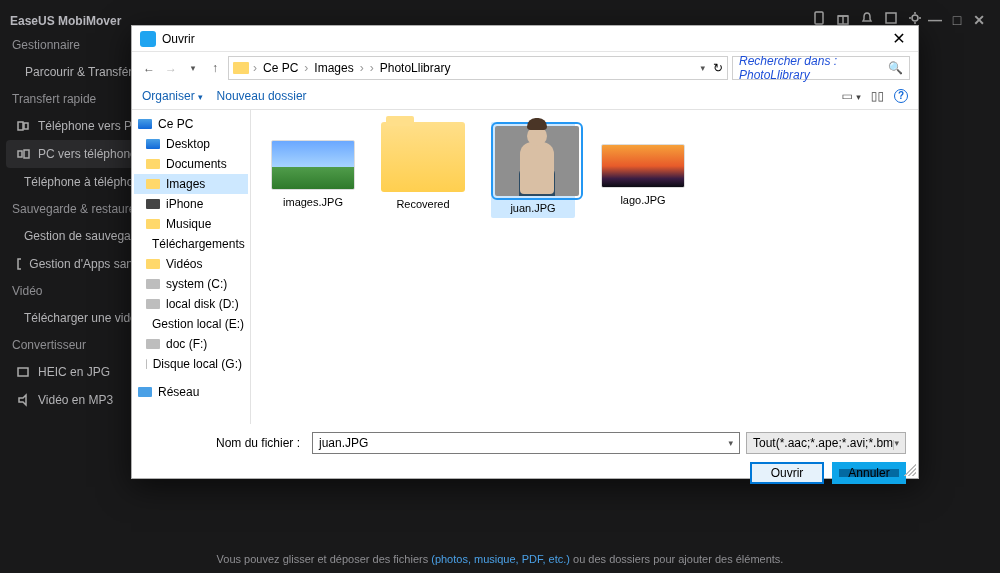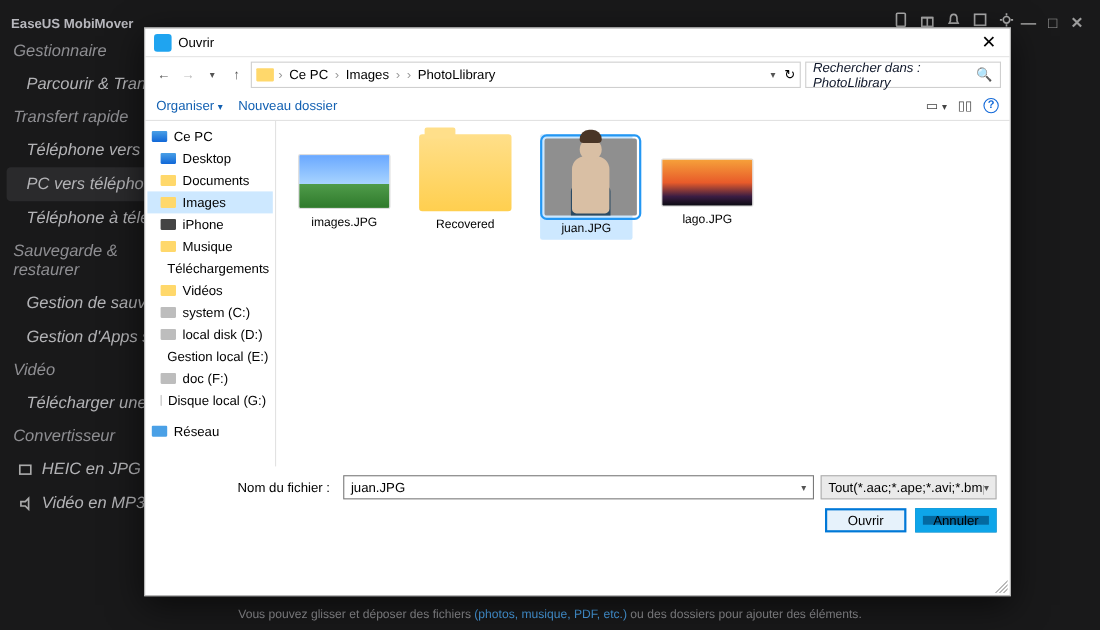--- a/index.html
+++ b/index.html
@@ -5,44 +5,44 @@
 * { margin: 0; padding: 0; box-sizing: border-box; font-family: "Segoe UI", Arial, sans-serif; }
 body { width: 1000px; height: 573px; background: #000; overflow: hidden; position: relative; }
 
 
 .app-bg { position: absolute; inset: 0; background: #19191a; }
 .app-titlebar { height: 28px; display: flex; align-items: flex-end; padding: 0 10px; color: #b7b7bd; font-size: 12px; font-weight: bold; }
 .app-titlebar .spacer { flex: 1; }
 .app-titlebar .win-btn { width: 22px; text-align: center; color: #9c9c9c; font-size: 14px; }
 .app-titlebar .fa { width: 18px; text-align: center; margin-left: 6px; }
 
-.sidebar { width: 155px; color: #8e8e92; font-size: 15px; padding: 4px 0; font-style: italic; }
+.sidebar { width: 155px; color: #8e8e92; font-size: 12px; padding: 4px 0; }
 .sidebar .section-title { padding: 6px 12px; font-weight: 500; }
 .sidebar .nav-item { display: flex; align-items: center; gap: 8px; padding: 7px 12px 7px 16px; color: #b3b3b6; white-space: nowrap; overflow: hidden; }
 .sidebar .nav-item.active { background: #2a2a2c; border-radius: 4px; margin: 0 6px; padding-left: 10px; }
 .sidebar .nav-item .ico { width: 14px; height: 14px; }
 
 .drop-hint { position: absolute; left: 0; right: 0; bottom: 8px; text-align: center; font-size: 11px; color: #8e8e92; }
 .drop-hint a { color: #4aa0e6; text-decoration: none; }
 
 
-.dialog { position: absolute; left: 131px; top: 25px; width: 788px; height: 517px; background: #fff; border: 1px solid #b0b0b0; box-shadow: 0 8px 30px rgba(0,0,0,.6); font-size: 12px; color: #000; }
+.dialog { position: absolute; left: 131px; top: 25px; width: 788px; height: 454px; background: #fff; border: 1px solid #b0b0b0; box-shadow: 0 8px 30px rgba(0,0,0,.6); font-size: 12px; color: #000; }
 .dialog .titlebar { height: 26px; display: flex; align-items: center; padding: 0 8px; border-bottom: 1px solid #e5e5e5; }
 .dialog .titlebar .dlg-icon { width: 16px; height: 16px; background: #1fa4f0; border-radius: 3px; margin-right: 6px; }
 .dialog .titlebar .dlg-title { flex: 1; font-size: 12px; }
 .dialog .titlebar .close { font-size: 16px; width: 22px; text-align: center; cursor: pointer; }
 
 .addrbar { display: flex; align-items: center; padding: 4px 8px; gap: 4px; }
 .addrbar .nav-btn { width: 18px; height: 18px; display: flex; align-items: center; justify-content: center; color: #555; }
 .addrbar .path-box { flex: 1; height: 24px; border: 1px solid #cfcfcf; display: flex; align-items: center; padding: 0 4px; gap: 2px; color: #000; }
 .addrbar .path-box .folder-ico { width: 16px; height: 12px; background: #ffd86b; border-radius: 1px; display: inline-block; }
 .addrbar .path-box .crumb { padding: 0 2px; }
 .addrbar .path-box .sep { color: #999; padding: 0 2px; }
 .addrbar .path-box .spacer { flex: 1; }
-.addrbar .search-box { width: 178px; height: 24px; border: 1px solid #cfcfcf; display: flex; align-items: center; padding: 0 6px; color: #0f172a; font-style: italic; gap: 24px; }
+.addrbar .search-box { width: 178px; height: 24px; border: 1px solid #cfcfcf; display: flex; align-items: center; padding: 0 6px; color: #1d4ed8; font-style: italic; gap: 24px; }
 .addrbar .search-box .mag { margin-left: auto; font-style: normal; }
 
 .toolbar-row { display: flex; align-items: center; padding: 2px 10px 4px; gap: 14px; border-bottom: 1px solid #e2e2e2; height: 26px; }
 .toolbar-row .org { color: #1260b2; }
 .toolbar-row .nf { color: #1260b2; }
 .toolbar-row .right-tools { margin-left: auto; display: flex; gap: 10px; align-items: center; color: #444; }
 .toolbar-row .help { color: #1168d8; font-weight: bold; border: 1px solid #1168d8; border-radius: 50%; width: 14px; height: 14px; display: flex; align-items: center; justify-content: center; font-size: 10px; }
 
 .dialog-body { display: flex; height: 314px; }
 .tree { width: 119px; border-right: 1px solid #e2e2e2; padding: 4px 2px; overflow: hidden; }

